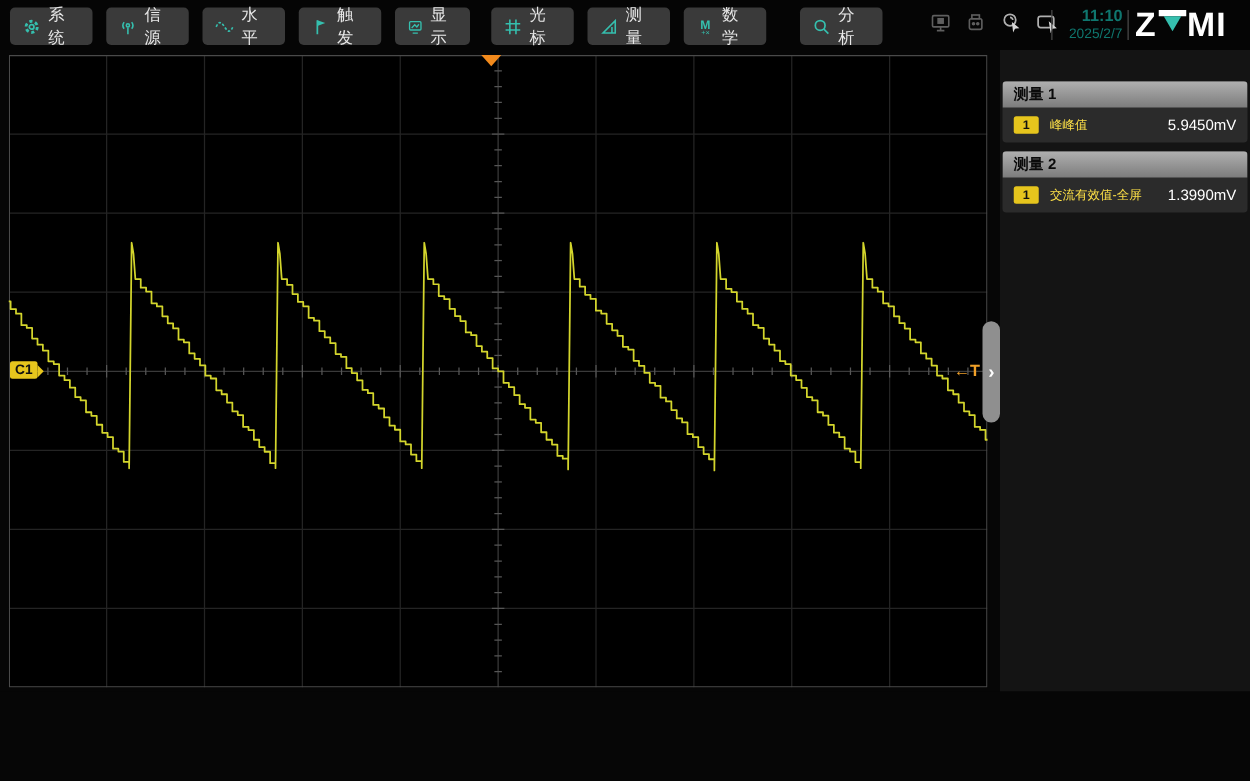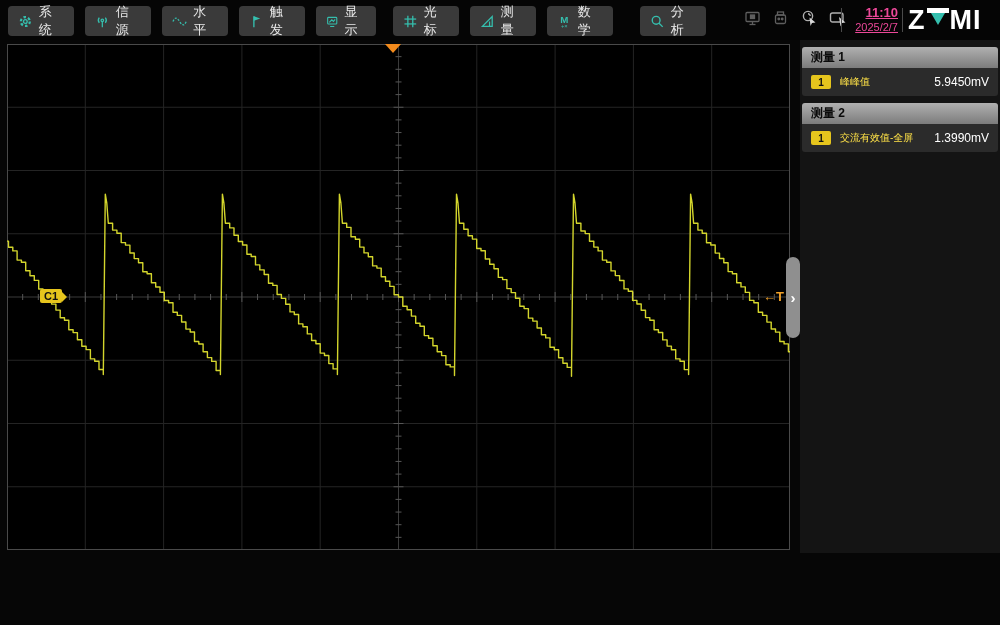--- a/index.html
+++ b/index.html
@@ -7,47 +7,47 @@
               font-family:"Liberation Sans", sans-serif; }
 
   
   #topbar { position:absolute; left:0; top:0; width:1000px; height:40px; background:#050505; }
   .tb-btn { position:absolute; top:6px; height:27px; background:#3a3a3a; border-radius:4px;
             display:flex; align-items:center; justify-content:center; gap:6px;
             color:#e8e8e8; font-size:13px; cursor:pointer; padding:15px 10px; }
   .tb-btn svg { display:block; }
   #status-icons { position:absolute; left:744px; top:9px; display:flex; gap:11px; align-items:center; }
   .vdiv { position:absolute; top:8px; width:1px; height:24px; background:#4a4a4a; }
-  #clock { position:absolute; left:850px; top:5px; width:48px; text-align:right; color:#ec4899; line-height:1.25;text-decoration:underline; }
+  #clock { position:absolute; left:850px; top:5px; width:48px; text-align:right; color:#0f766e; line-height:1.25; }
   #clock .t { font-size:13px; font-weight:bold; }
   #clock .d { font-size:11px; }
   #logo { position:absolute; left:908px; top:5px; display:flex; align-items:flex-start;
           color:#ffffff; font-weight:bold; font-size:27px; letter-spacing:1px; }
   #logo .t-glyph { position:relative; width:22px; height:26px; margin:0 1px; }
   #logo .t-glyph .bar { position:absolute; left:0; top:3px; width:22px; height:5px; background:#ffffff; }
   #logo .t-glyph .stem { position:absolute; left:4px; top:8px; width:0; height:0;
         border-left:7px solid transparent; border-right:7px solid transparent; border-top:12px solid #35bfae; }
 
   
   #scope { position:absolute; left:7px; top:44px; width:783px; height:506px; background:#000; }
   #trig-pos { position:absolute; left:385px; top:44px; width:0; height:0;
               border-left:8px solid transparent; border-right:8px solid transparent;
               border-top:9px solid #f28a1c; }
   #c1-marker { position:absolute; left:8px; top:289px; background:#e6c51d; color:#111;
-               font-size:11px; font-weight:bold; padding:1px 4px; border-radius:2px;margin-left:32px; }
+               font-size:11px; font-weight:bold; padding:1px 4px; border-radius:2px; }
   #c1-marker::after { content:""; position:absolute; right:-5px; top:3px; width:0; height:0;
                border-top:5px solid transparent; border-bottom:5px solid transparent;
                border-left:5px solid #e6c51d; }
   #t-marker { position:absolute; left:763px; top:289px; color:#f0a028; font-size:13px; font-weight:bold; }
   #panel-handle { position:absolute; left:786px; top:257px; width:14px; height:81px;
                background:#8f8f8f; border-radius:7px; z-index:5; display:flex;
                align-items:center; justify-content:center; color:#fff; font-size:15px; font-weight:bold; }
 
   
-  #right-panel { position:absolute; left:800px; top:40px; width:200px; height:585px; background:#141414; padding-top:7px; }
+  #right-panel { position:absolute; left:800px; top:40px; width:200px; height:585px; background:#141414; padding-top:25px; }
   .meas-card { margin:0 2px 7px 2px; background:#2b2b2b; border-radius:3px; overflow:hidden; }
   .meas-head { background:linear-gradient(#b0b0b0,#7c7c7c); color:#0a0a0a; font-weight:bold;
                font-size:12px; padding:2px 9px; }
   .meas-row { display:flex; align-items:center; padding:7px 9px; }
   .src-badge { width:20px; height:14px; background:#e6c51d; color:#111; border-radius:2px;
                font-size:10px; font-weight:bold; display:flex; align-items:center; justify-content:center; }
   .meas-label { flex:1; color:#fde047; font-size:10px; margin-left:9px; }
   .meas-value { color:#ffffff; font-size:12px; }
 
   

